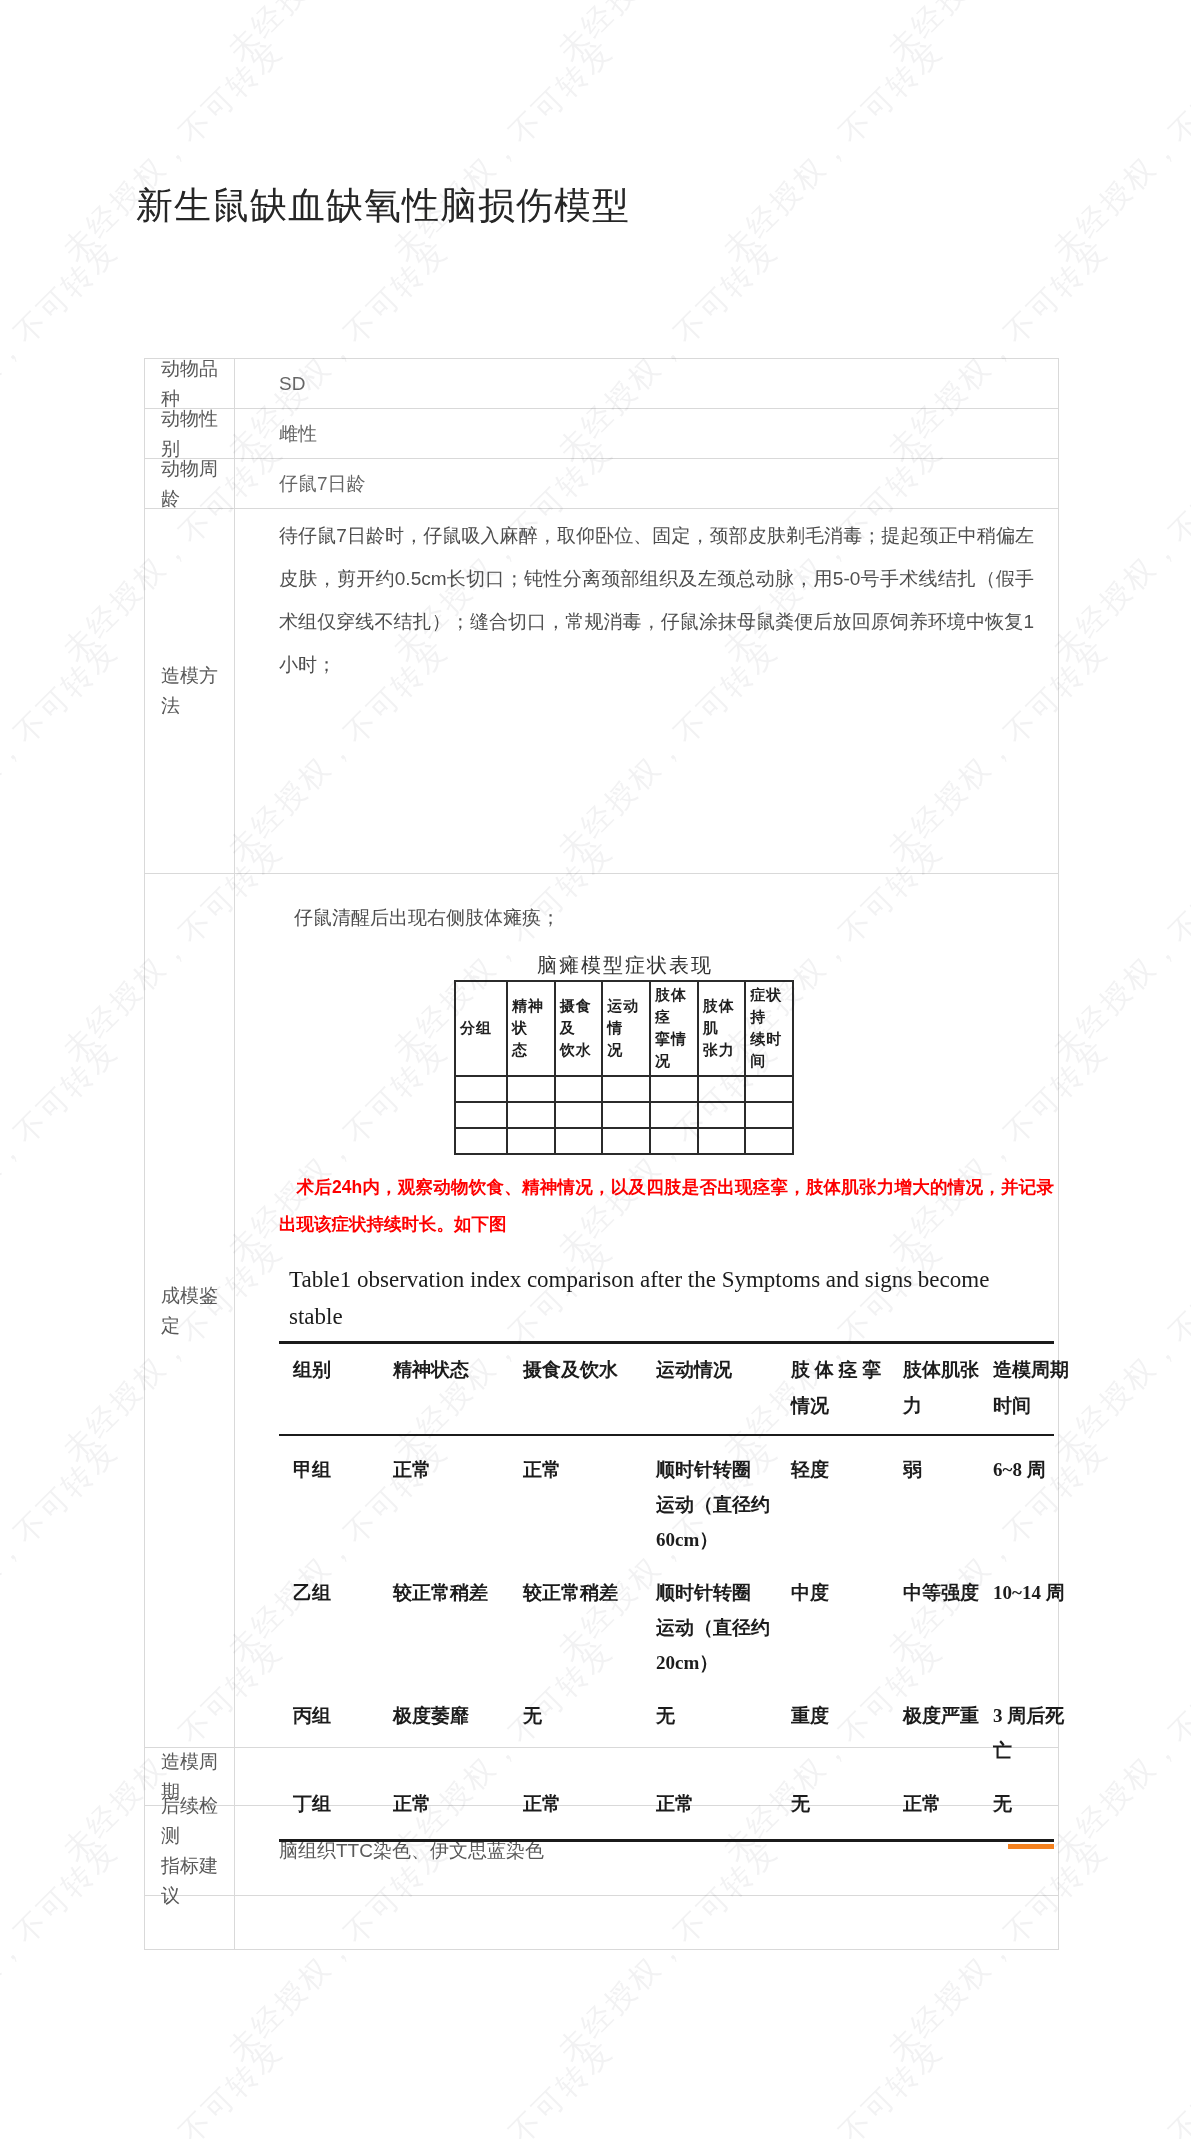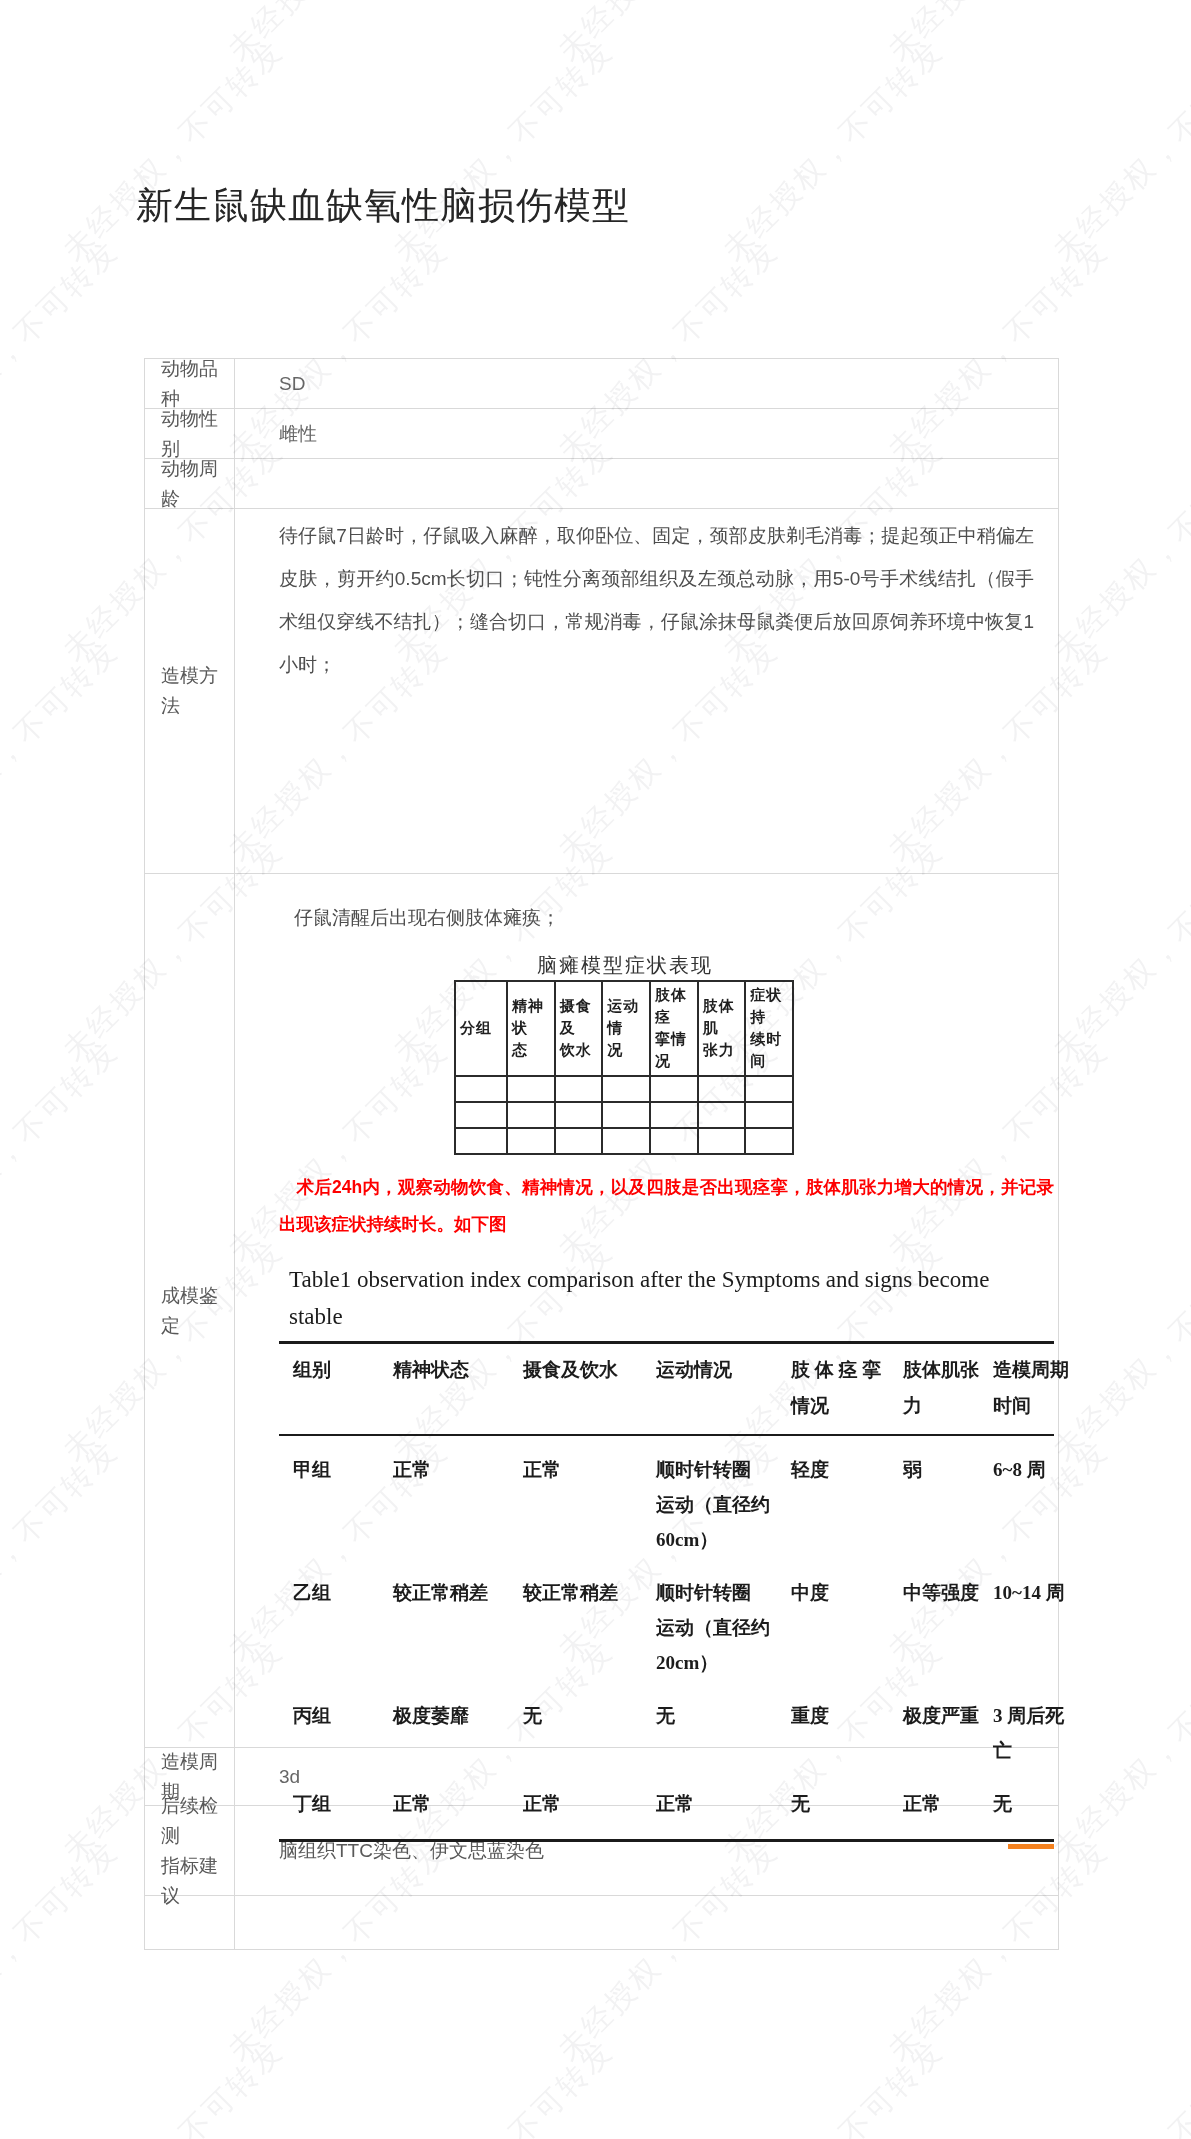--- a/index.html
+++ b/index.html
@@ -156,20 +156,21 @@
     <div class="vcell">SD</div>
   </div>
 
   <div class="trow r-sm">
     <div class="lcell">动物性别</div>
     <div class="vcell">雌性</div>
   </div>
 
   <div class="trow r-sm">
     <div class="lcell">动物周龄</div>
+    <div class="vcell">仔鼠7日龄</div>
   </div>
 
   <div class="trow r-method">
     <div class="lcell">造模方法</div>
     <div class="vcell">
       <p>待仔鼠7日龄时，仔鼠吸入麻醉，取仰卧位、固定，颈部皮肤剃毛消毒；提起颈正中稍偏左皮肤，剪开约0.5cm长切口；钝性分离颈部组织及左颈总动脉，用5-0号手术线结扎（假手术组仅穿线不结扎）；缝合切口，常规消毒，仔鼠涂抹母鼠粪便后放回原饲养环境中恢复1小时；</p>
     </div>
   </div>
 
   <div class="trow r-identify">
@@ -294,21 +295,20 @@
 
         <div class="t1-rule-bot"></div>
         <div class="orange-mark" style="background: rgb(245, 130, 31);"></div>
       </div>
 
     </div>
   </div>
 
   <div class="trow r-cycle">
     <div class="lcell">造模周期</div>
-    <div class="vcell" style="display:flex;align-items:center;color:#666;">3d</div>
   </div>
 
   <div class="trow r-follow">
     <div class="lcell">后续检测
 指标建议</div>
     <div class="vcell" style="display:flex;align-items:center;color:#595959;">脑组织TTC染色、伊文思蓝染色</div>
   </div>
 
   <div class="trow r-empty">
     <div class="lcell"></div>

